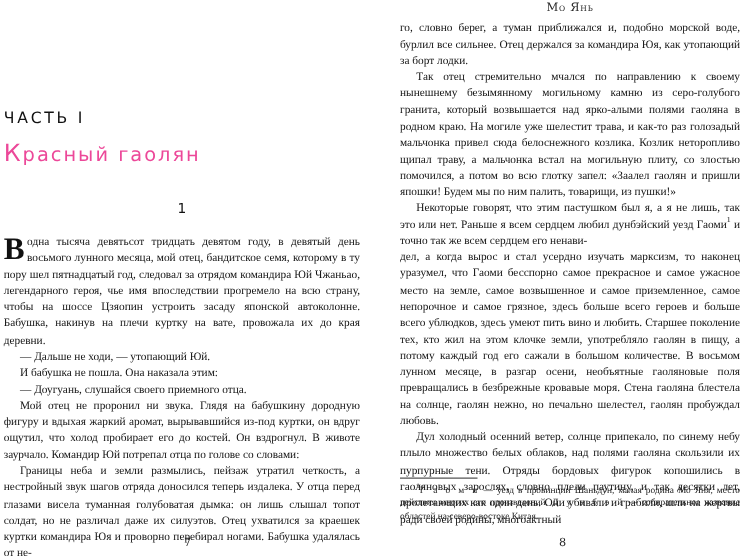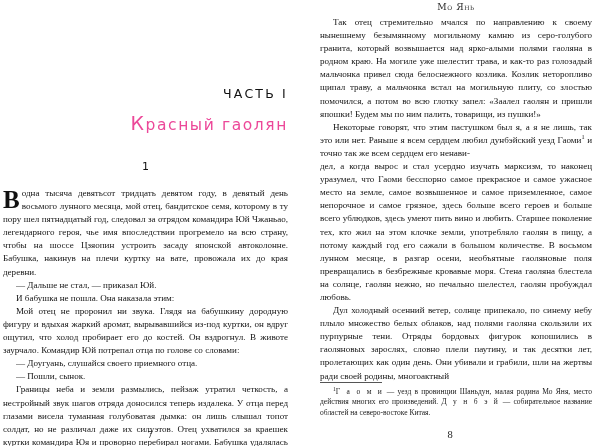--- a/index.html
+++ b/index.html
@@ -45,21 +45,21 @@
     height: 14px;
     line-height: 14px;
     font-family: "DejaVu Serif", "Liberation Serif", serif;
     font-variant: small-caps;
   }
   .running-head-spacer { height: 14px; }
 
   
   .part-block {
     margin-top: 72px;
-    text-align: right;
+    text-align: left;
   }
   .part-label {
     font-family: "DejaVu Sans", "Liberation Sans", sans-serif;
     font-size: 12.5px;
     letter-spacing: 2.2px;
     color: #111;
     margin-bottom: 11px;
   }
   .part-title {
     font-family: "DejaVu Sans", "Liberation Sans", sans-serif;
@@ -168,36 +168,36 @@
 
     <div class="part-block">
       <div class="part-label">ЧАСТЬ I</div>
       <div class="part-title"><span class="cap">К</span><span>расный гаолян</span></div>
     </div>
 
     <div class="chapter-number">1</div>
 
     <div class="body-text">
       <p class="dropcap-para"><span class="dropcap">В</span><span>одна тысяча девятьсот тридцать девятом году, в девятый день восьмого лунного месяца, мой отец, бандитское семя, которому в ту пору шел пятнадцатый год, следовал за отрядом командира Юй Чжаньао, легендарного героя, чье имя впоследствии прогремело на всю страну, чтобы на шоссе Цзяопин устроить засаду японской автоколонне. Бабушка, накинув на плечи куртку на вате, провожала их до края деревни.</span></p>
-      <p>— Дальше не стал, — приказал Юй.</p>
+      <p>— Дальше не ходи, — утопающий Юй.</p>
       <p>И бабушка не пошла. Она наказала этим:</p>
+      <p>— Доугуань, слушайся своего приемного отца.</p>
       <p>Мой отец не проронил ни звука. Глядя на бабушкину дородную фигуру и вдыхая жаркий аромат, вырывавшийся из-под куртки, он вдруг ощутил, что холод пробирает его до костей. Он вздрогнул. В животе заурчало. Командир Юй потрепал отца по голове со словами:</p>
-      <p>— Доугуань, слушайся своего приемного отца.</p>
-      <p>— Пошли, сынок.</p>
       <p>Границы неба и земли размылись, пейзаж утратил четкость, а нестройный звук шагов отряда доносился теперь издалека. У отца перед глазами висела туманная голубоватая дымка: он лишь слышал топот солдат, но не различал даже их силуэтов. Отец ухватился за краешек куртки командира Юя и проворно перебирал ногами. Бабушка удалялась от не-</p>
     </div>
 
     <div class="folio">7</div>
   </div>
 
   <div class="page page-right">
 
     <div class="running-head">Мо Янь</div>
 
     <div class="body-text">
+      <p class="no-indent">го, словно берег, а туман приближался и, подобно морской воде, бурлил все сильнее. Отец держался за командира Юя, как утопающий за борт лодки.</p>
       <p>Так отец стремительно мчался по направлению к своему нынешнему безымянному могильному камню из серо-голубого гранита, который возвышается над ярко-алыми полями гаоляна в родном краю. На могиле уже шелестит трава, и как-то раз голозадый мальчонка привел сюда белоснежного козлика. Козлик неторопливо щипал траву, а мальчонка встал на могильную плиту, со злостью помочился, а потом во всю глотку запел: «Заалел гаолян и пришли япошки! Будем мы по ним палить, товарищи, из пушки!»</p>
       <p><span>Некоторые говорят, что этим пастушком был я, а я не лишь, так это или нет. Раньше я всем сердцем любил дунбэйский уезд Гаоми</span><span class="fn-ref">1</span><span> и точно так же всем сердцем его ненави-</span></p>
       <p class="no-indent">дел, а когда вырос и стал усердно изучать марксизм, то наконец уразумел, что Гаоми бесспорно самое прекрасное и самое ужасное место на земле, самое возвышенное и самое приземленное, самое непорочное и самое грязное, здесь больше всего героев и больше всего ублюдков, здесь умеют пить вино и любить. Старшее поколение тех, кто жил на этом клочке земли, употребляло гаолян в пищу, а потому каждый год его сажали в большом количестве. В восьмом лунном месяце, в разгар осени, необъятные гаоляновые поля превращались в безбрежные кровавые моря. Стена гаоляна блестела на солнце, гаолян нежно, но печально шелестел, гаолян пробуждал любовь.</p>
       <p>Дул холодный осенний ветер, солнце припекало, по синему небу плыло множество белых облаков, над полями гаоляна скользили их пурпурные тени. Отряды бордовых фигурок копошились в гаоляновых зарослях, словно плели паутину, и так десятки лет, пролетающих как один день. Они убивали и грабили, шли на жертвы ради своей родины, многоактный</p>
     </div>
 
     <div class="footnote-area">
       <div class="footnote-rule"></div>
       <div class="footnote-text"><span class="fn-num">1</span><span class="spaced">Г а о м и</span><span> — уезд в провинции Шаньдун, малая родина Мо Яня, место действия многих его произведений. </span><span class="spaced">Д у н б э й</span><span> — собирательное название областей на северо-востоке Китая.</span></div>
     </div>

